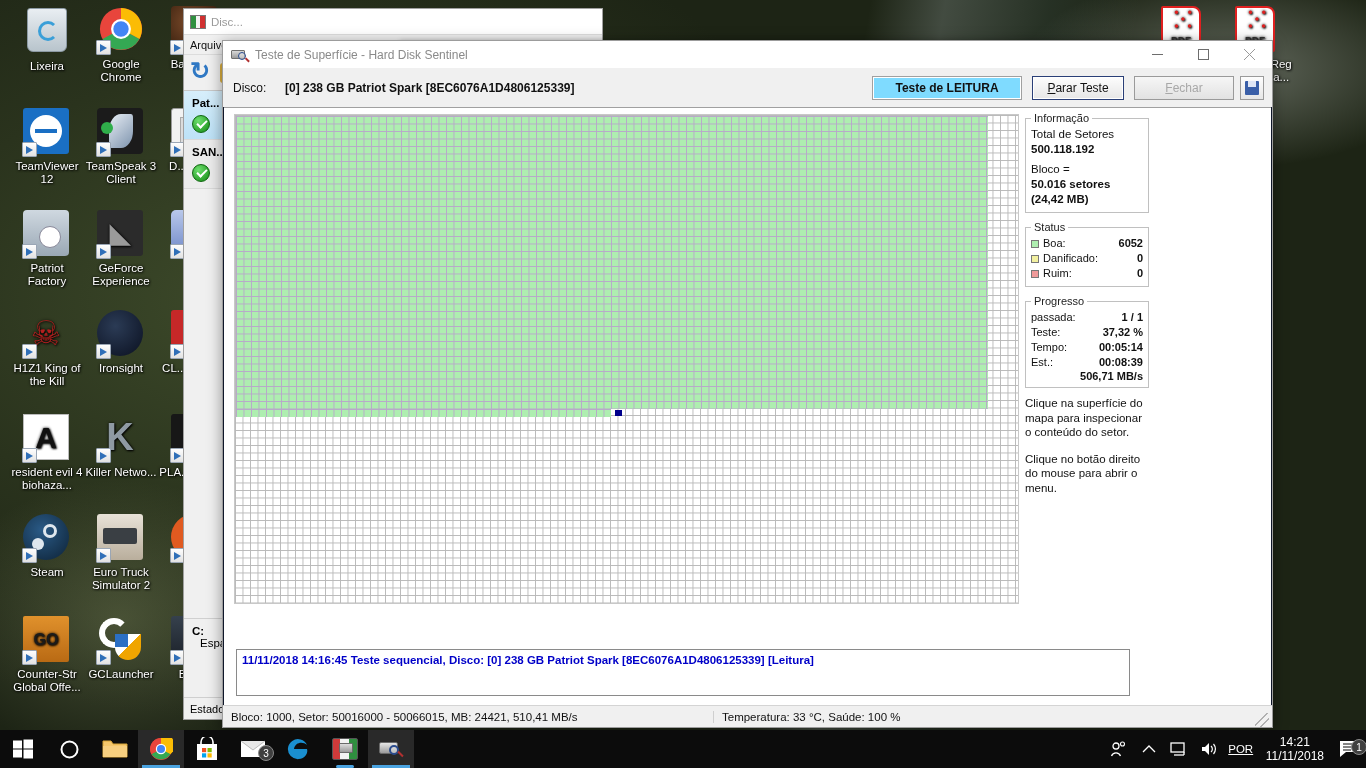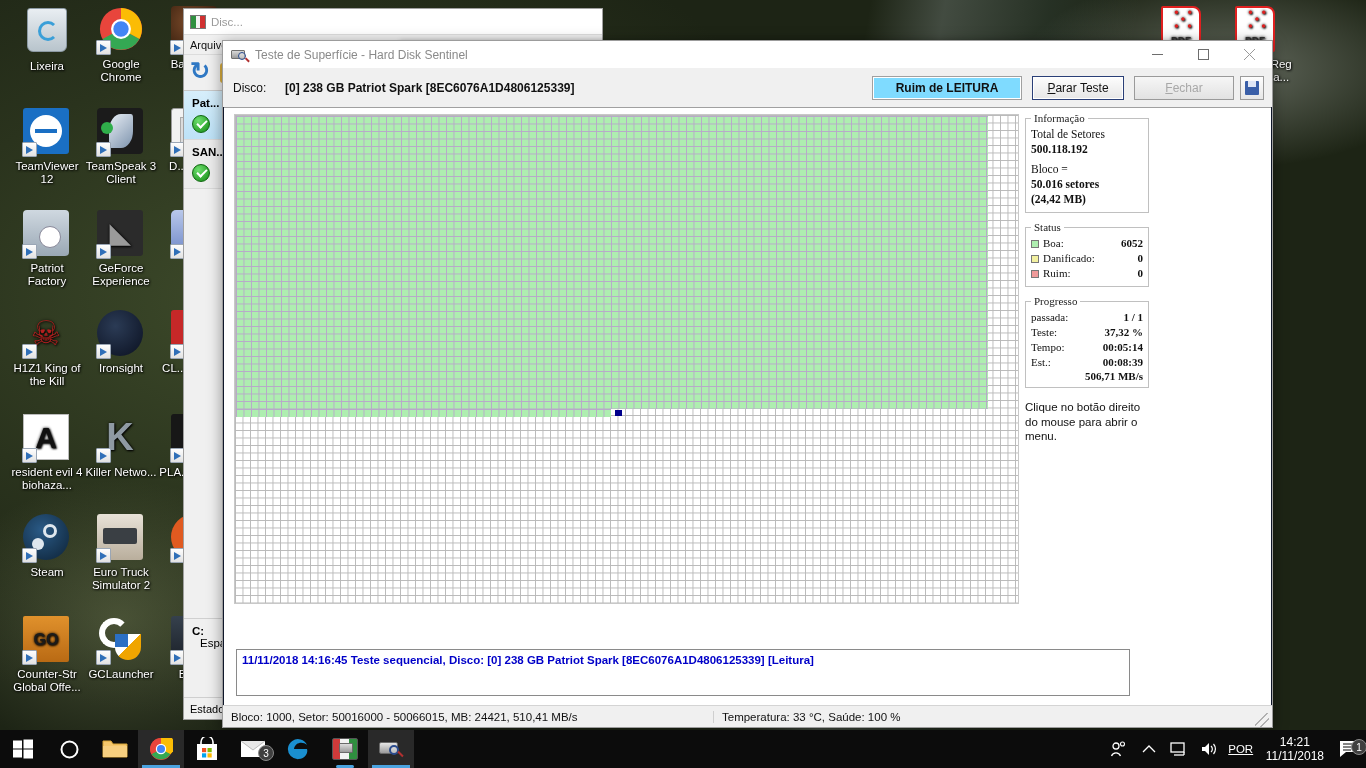--- a/index.html
+++ b/index.html
@@ -279,21 +279,21 @@
   #cursorblock {
     position: absolute; left: 380px; top: 294.5px;
     width: 6.5px; height: 6.5px; background: #00008b;
   }
 
   
   #infocol {
     width: 124px; margin: 4px 0 0 6px; position: relative; font-size: 11px; color: #111;
   }
   fieldset.grp {
-    border: 1px solid #c0c0c0; margin: 0 0 8px 0; padding: 3px 5px 5px; font-family: Liberation Serif, serif;
+    border: 1px solid #c0c0c0; margin: 0 0 8px 0; padding: 3px 5px 5px;
   }
   fieldset.grp legend { font-size: 11px; padding: 0 3px; color: #222; }
   .line { font-size: 11.5px; line-height: 15px; }
   .b { font-weight: bold; }
   .kv { display: flex; justify-content: space-between; align-items: center; line-height: 15px; }
   .kv .k { display: flex; align-items: center; gap: 4px; }
   .sw { width: 8px; height: 8px; border: 1px solid #777; display: inline-block; }
   .sw.good { background: #aeeeb0; }
   .sw.warn { background: #f2f0a0; }
   .sw.bad  { background: #f09a9a; }
@@ -621,21 +621,21 @@
       <svg width="11" height="11" viewBox="0 0 11 11">
           <line x1="0" y1="0" x2="11" y2="11" stroke="#9a9a9a" stroke-width="1"></line>
           <line x1="11" y1="0" x2="0" y2="11" stroke="#9a9a9a" stroke-width="1"></line>
         </svg>
     </div>
   </div>
 
   <div class="diskrow">
     <span class="disk-lab">Disco:</span>
     <span class="disk-val">[0] 238 GB  Patriot Spark [8EC6076A1D4806125339]</span>
-    <button class="btn read">Ruim de LEITURA</button>
+    <button class="btn read">Teste de LEITURA</button>
     <span style="width:10px"></span>
     <button class="btn stop"><u>P</u><span>arar Teste</span></button>
     <span style="width:10px"></span>
     <button class="btn close"><u>F</u><span>echar</span></button>
     <div class="save-ic"></div>
   </div>
 
 
   <div class="body">
     <div id="mapwrap">
@@ -694,20 +694,21 @@
           <span>Tempo:</span>
           <span class="b">00:05:14</span>
         </div>
         <div class="kv">
           <span>Est.:</span>
           <span class="b">00:08:39</span>
         </div>
         <div style="text-align:right" class="b">506,71 MB/s</div>
       </fieldset>
 
+      <div class="hintp">Clique na superfície do mapa para inspecionar o conteúdo do setor.</div>
       <div class="hintp" style="margin-top:12px">Clique no botão direito do mouse para abrir o menu.</div>
     </div>
   </div>
 
   <div class="statusbar">
     <span class="sec1">Bloco: 1000, Setor: 50016000 - 50066015, MB: 24421, 510,41 MB/s</span>
     <span class="sec2">Temperatura: 33  °C,  Saúde: 100 %</span>
     <span class="grip"></span>
   </div>
 </div>

